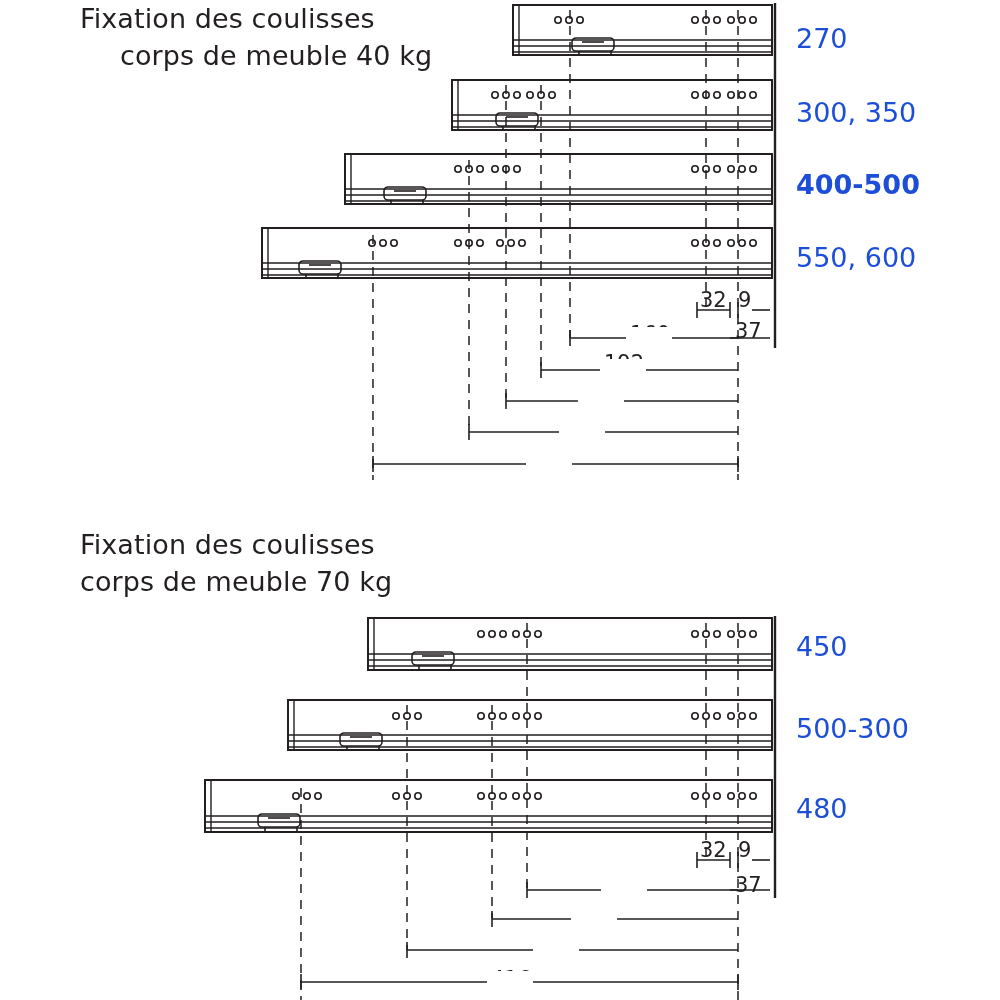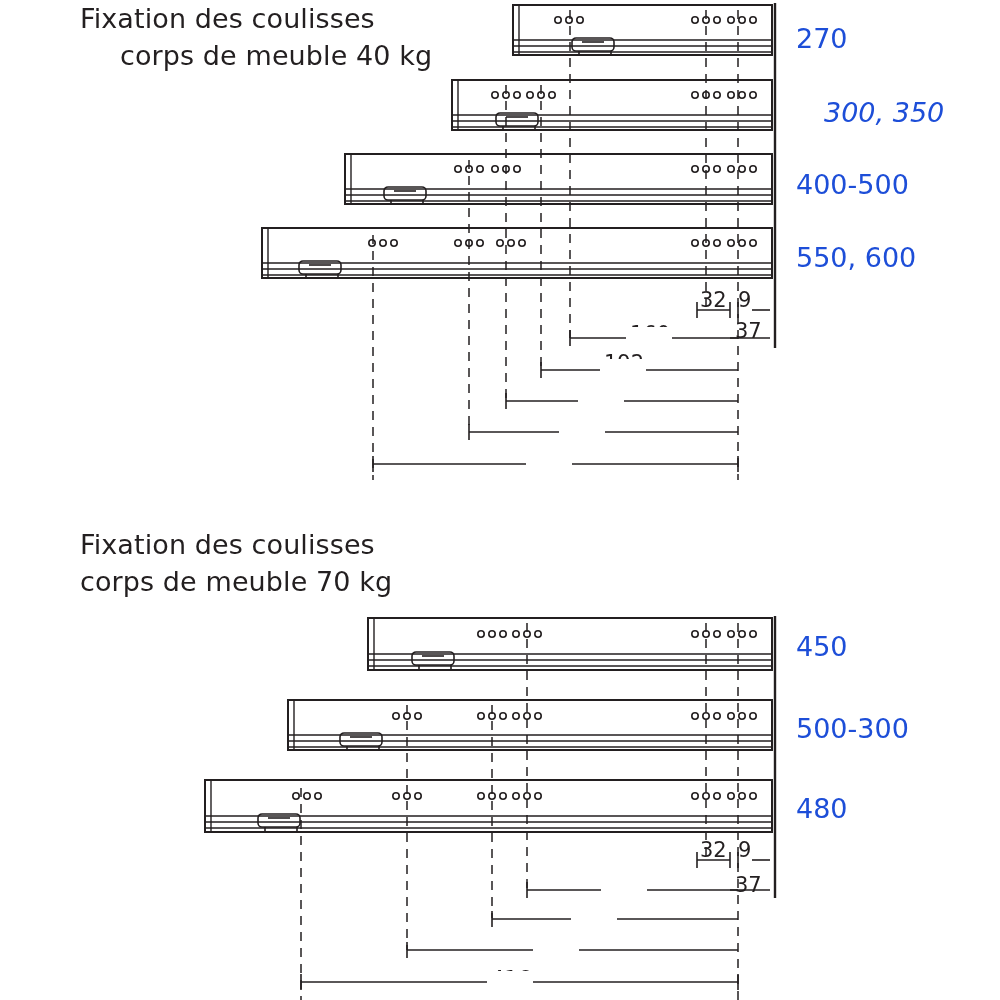--- a/index.html
+++ b/index.html
@@ -56,22 +56,22 @@
 
 <div id="stage">
 
   <div class="heading" style="left:80px; top:0px;">Fixation des coulisses</div>
   <div class="heading" style="left:80px; top:37px;margin-left:40px;">corps de meuble 40 kg</div>
 
   <div class="heading" style="left:80px; top:526px;">Fixation des coulisses</div>
   <div class="heading" style="left:80px; top:563px;">corps de meuble 70 kg</div>
 
   <div class="size-label" style="left:796px; top:24px;">270</div>
-  <div class="size-label" style="left:824px; top:98px;font-style:italic;">300, 350</div>
-  <div class="size-label" style="left:796px; top:170px;">400-500</div>
+  <div class="size-label" style="left:796px; top:98px;">300, 350</div>
+  <div class="size-label" style="left:796px; top:170px;font-weight:bold;">400-500</div>
   <div class="size-label" style="left:796px; top:243px;">550, 600</div>
 
   <div class="size-label" style="left:796px; top:632px;">450</div>
   <div class="size-label" style="left:796px; top:714px;">500-300</div>
   <div class="size-label" style="left:796px; top:794px;">480</div>
 
   <div class="dim-label" style="left:700px; top:289px;">32</div>
   <div class="dim-label" style="left:738px; top:289px;">9</div>
   <div class="dim-label" style="left:630px; top:323px;">160</div>
   <div class="dim-label" style="left:735px; top:320px;">37</div>

